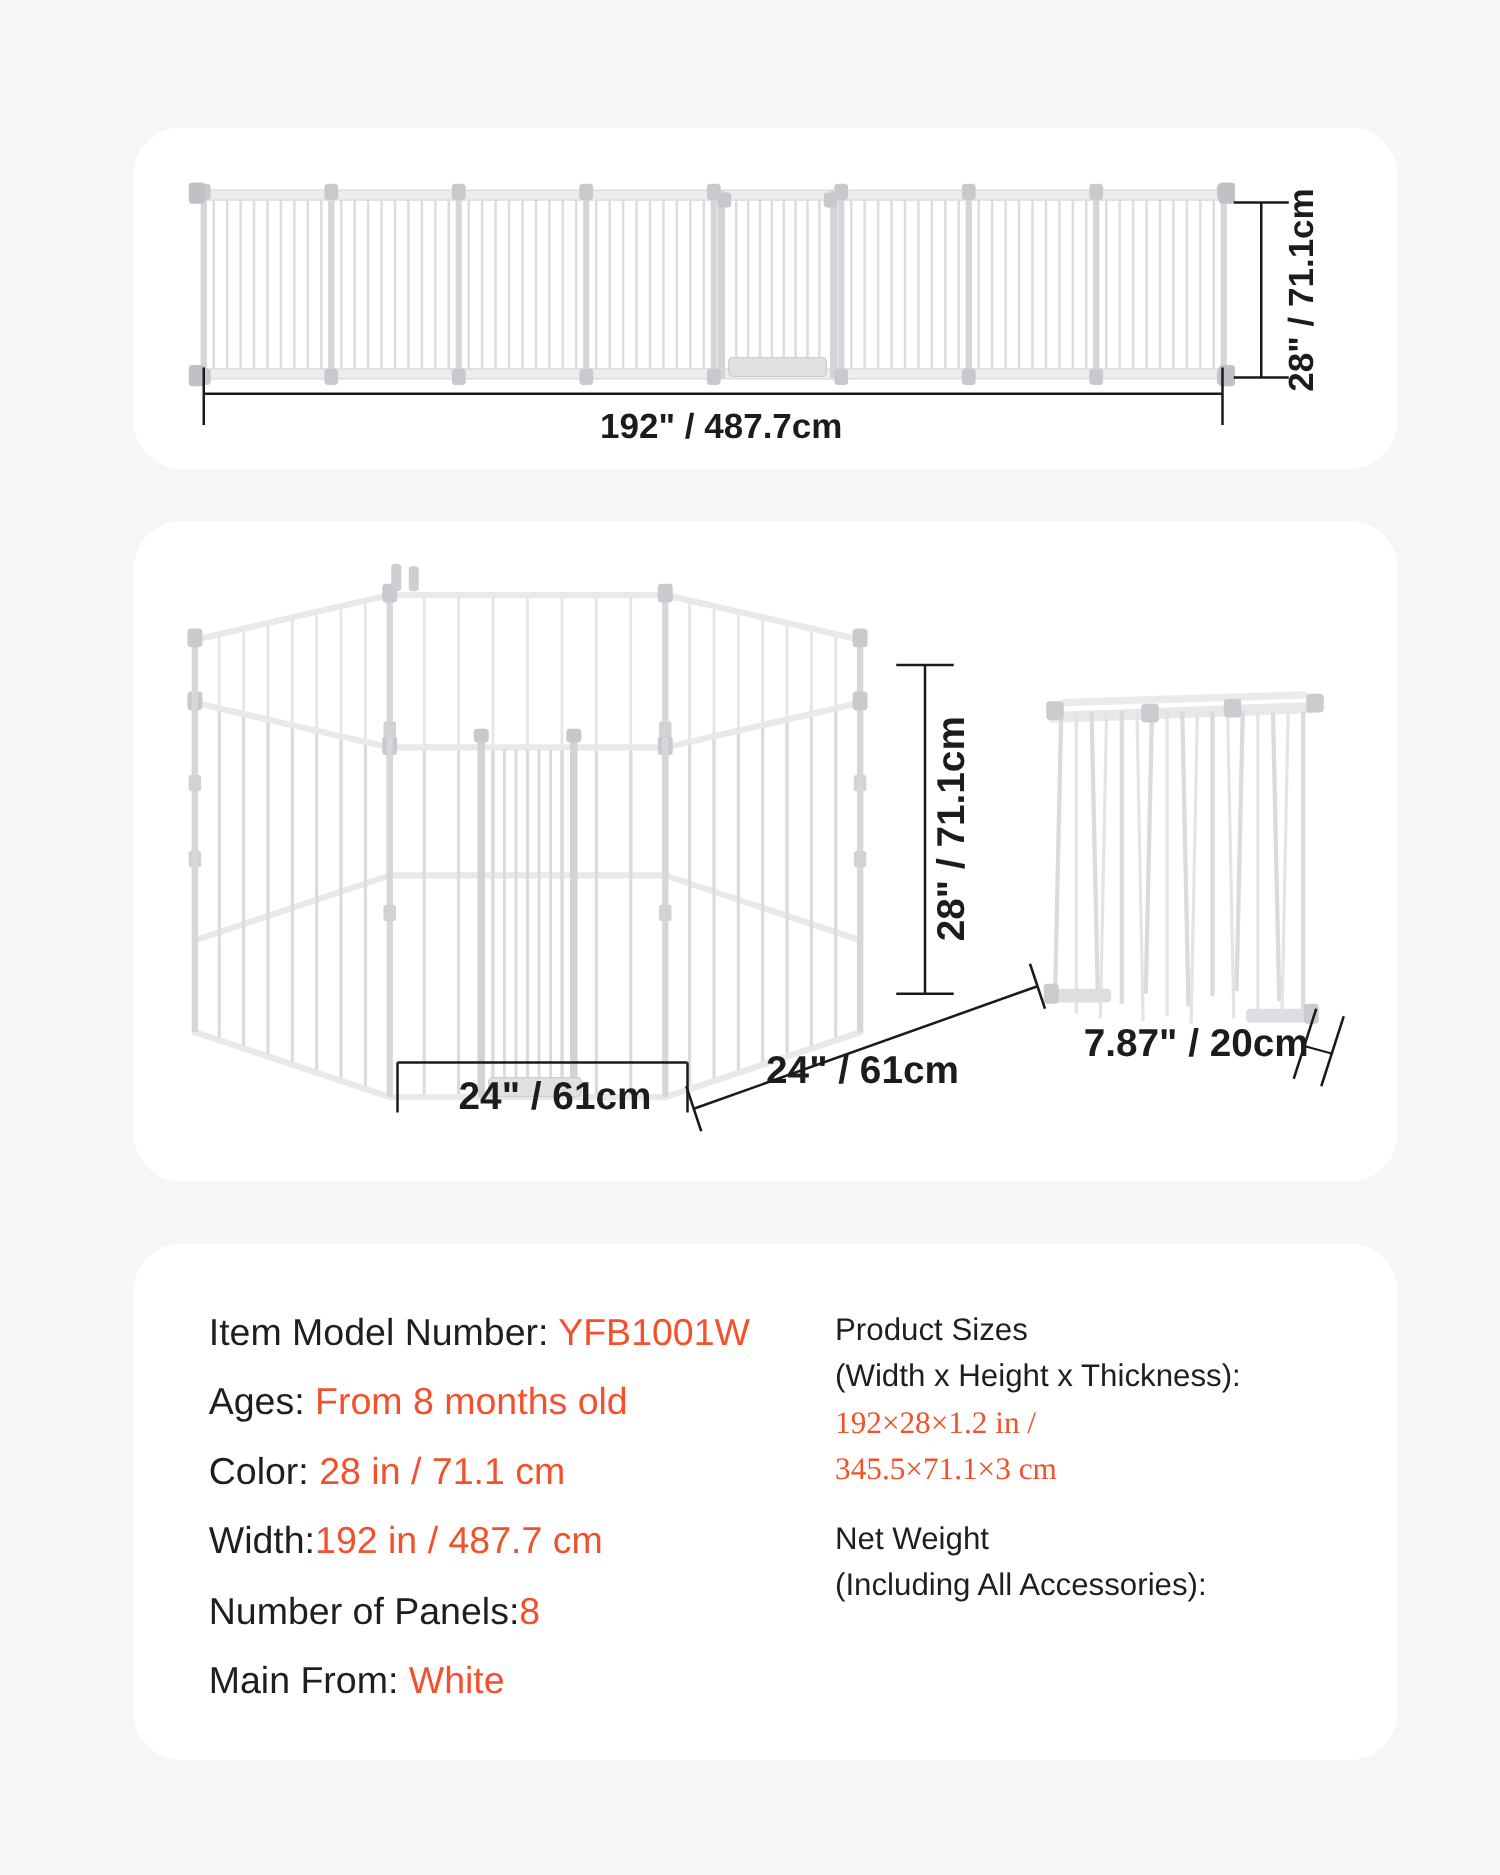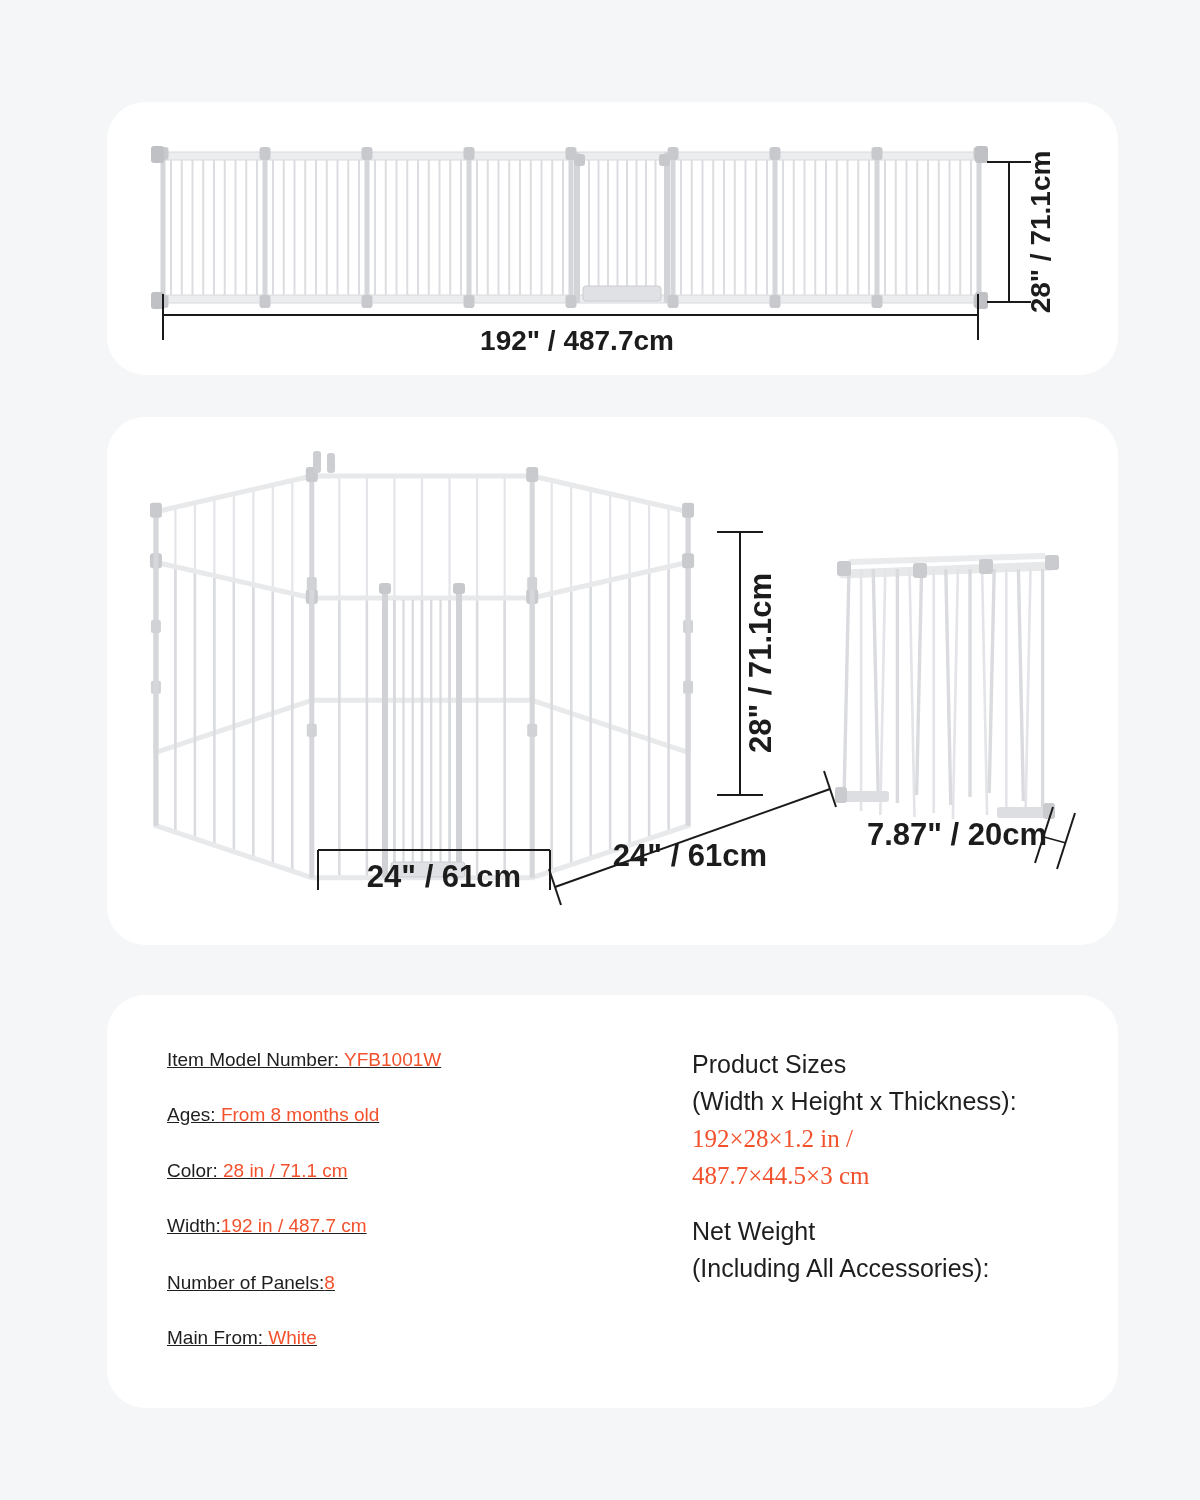--- a/index.html
+++ b/index.html
@@ -22,28 +22,28 @@
   .card svg{position:absolute;left:0;top:0;}
   text.dim{
     font-family:"Liberation Sans", sans-serif;
     font-weight:600;
     fill:#1c1c1c;
   }
   .d1{font-size:28px;}
   .d2{font-size:31px;}
   .spec-row{
     position:absolute;left:60px;
-    font-size:19px;line-height:1.2;
-    color:#1e1e1e;white-space:nowrap;text-decoration:underline;
+    font-size:30px;line-height:1.2;
+    color:#1e1e1e;white-space:nowrap;
   }
   .spec-row .val{color:#f2512c;}
   .spec-block{
     position:absolute;left:561px;
     font-size:25px;line-height:37px;
-    color:#1e1e1e;white-space:nowrap;margin-left:24px;
+    color:#1e1e1e;white-space:nowrap;
   }
   .spec-block .orange{color:#f2512c;font-family:Liberation Serif, serif;}
 </style>
 </head>
 <body>
 
 <section class="card" id="card-flat">
   <svg viewBox="0 0 1011 273" width="1011" height="273">
     <g id="fence-bars">
         <rect x="56" y="50" width="816" height="8" rx="2" fill="#ecedef" stroke="#d8d9dc" stroke-width="1"></rect>
@@ -350,19 +350,19 @@
   <div class="spec-row" style="top:109px"><span class="lbl">Ages: </span><span class="val">From 8 months old</span></div>
   <div class="spec-row" style="top:165px"><span class="lbl">Color: </span><span class="val">28 in / 71.1 cm</span></div>
   <div class="spec-row" style="top:220px"><span class="lbl">Width:</span><span class="val">192 in / 487.7 cm</span></div>
   <div class="spec-row" style="top:277px"><span class="lbl">Number of Panels:</span><span class="val">8</span></div>
   <div class="spec-row" style="top:332px"><span class="lbl">Main From: </span><span class="val">White</span></div>
 
   <div class="spec-block" style="top:51px">
     <div>Product Sizes</div>
     <div>(Width x Height x Thickness):</div>
     <div class="orange">192×28×1.2 in /</div>
-    <div class="orange">487.7×44.5×3 cm</div>
+    <div class="orange">345.5×71.1×3 cm</div>
   </div>
   <div class="spec-block" style="top:218px">
     <div>Net Weight</div>
     <div>(Including All Accessories):</div>
   </div>
 </section>
 
 </body></html>

